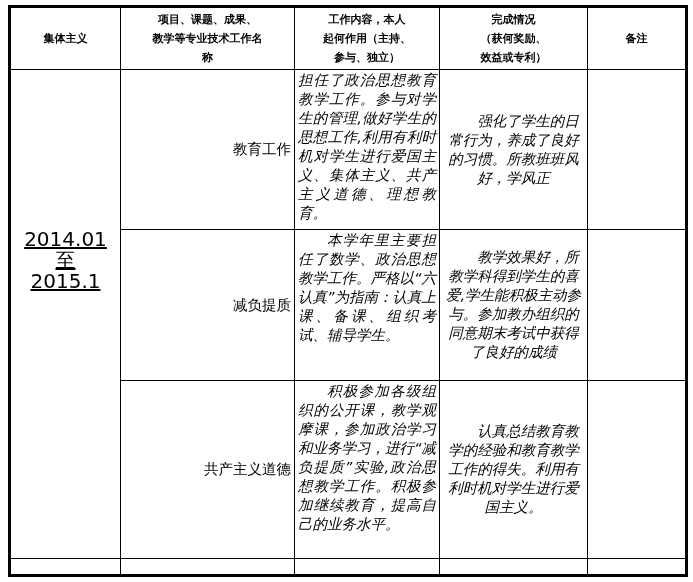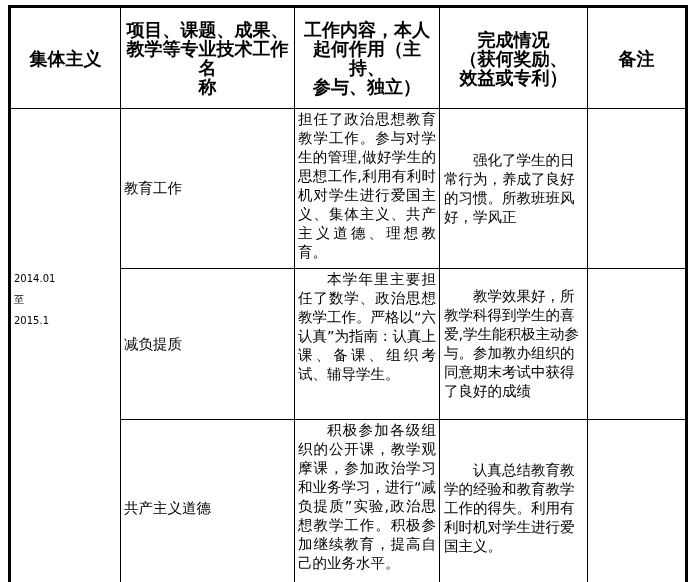--- a/index.html
+++ b/index.html
@@ -23,57 +23,61 @@
     width: 677px;
     border: 3px solid #000;
   }
   th, td {
     border: 1px solid #000;
     overflow: hidden;
     word-break: break-all;
   }
   th {
     font-weight: bold;
-    font-size: 18px;
+    font-size: 11px;
     line-height: 19px;
     text-align: center;
     vertical-align: middle;
     white-space: pre-line;
-    padding: 12px 3px;
+    padding: 2px 3px;
   }
   td {
     font-size: 14.5px;
     line-height: 19px;
     padding: 1px 3px;
     vertical-align: top;
   }
   td.cell-time {
-    text-align: left;
+    text-align: center;
     vertical-align: middle;
     white-space: pre-line;
-    font-size: 10px;
+    font-size: 20px;
+    text-decoration: underline;
   }
   td.cell-time .time-inner {
     transform: translateY(-54px);
     line-height: 21px;
   }
   td.cell-name {
-    text-align: left;
+    text-align: right;
     vertical-align: middle;
     margin-left: 20px;
   }
   td.cell-content {
     text-align: justify;
     text-justify: inter-ideograph;
+    font-style: italic;
   }
   td.cell-content.indent { text-indent: 2em; }
   td.cell-completion {
+    text-align: center;
     vertical-align: middle;
     text-indent: 2em;
     padding: 1px 4px;
+    font-style: italic;
   }
   tr.row-header  { height: 63px; }
   tr.row-1 { height: 160px; }
   tr.row-2 { height: 151px; }
   tr.row-3 { height: 178px; }
   tr.row-empty { height: 17px; }
 </style>
 </head>
 <body>
 

